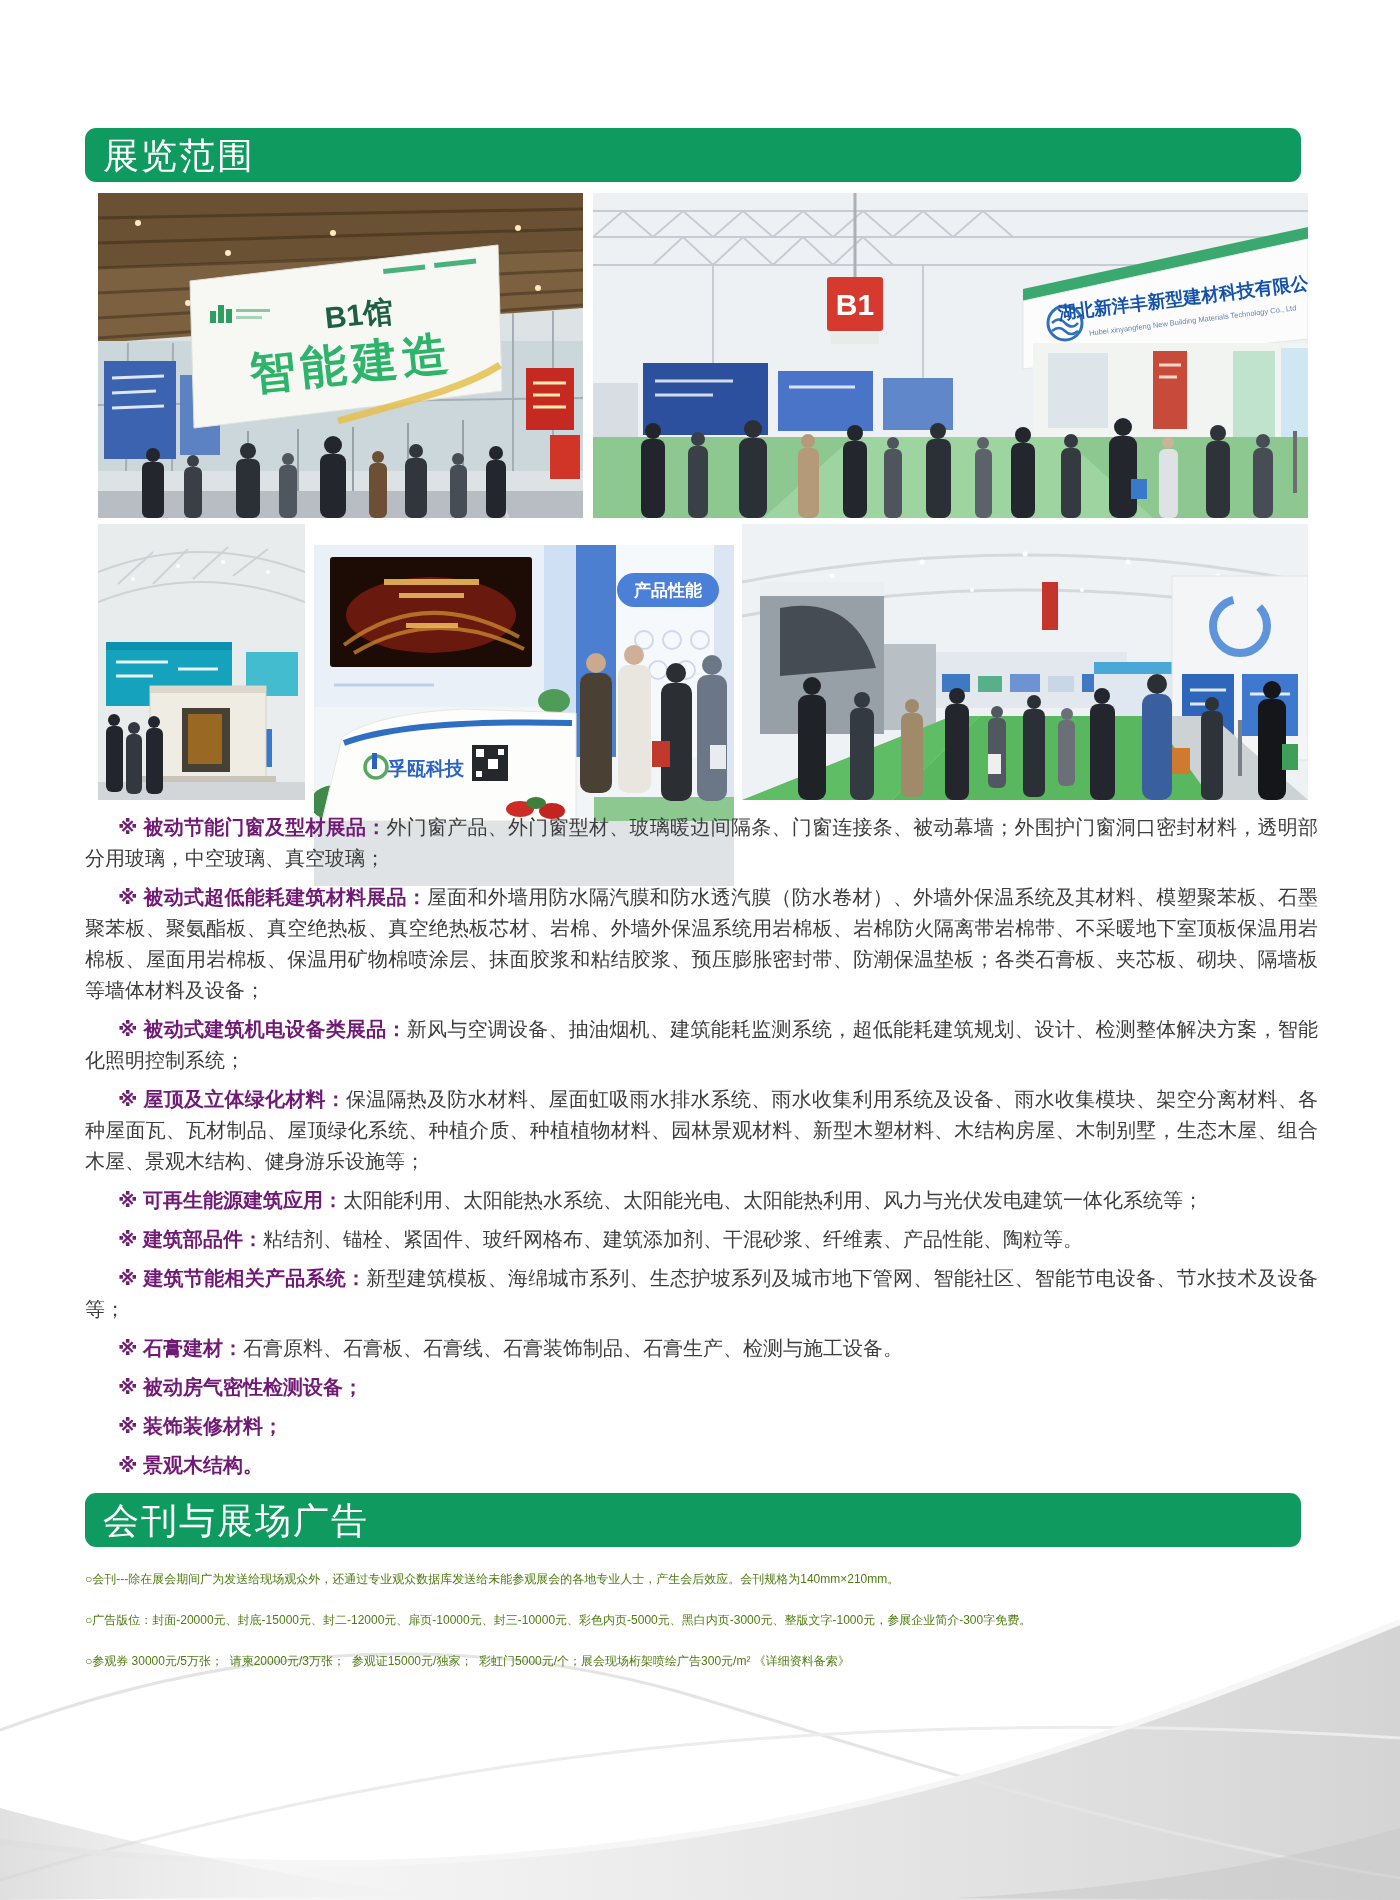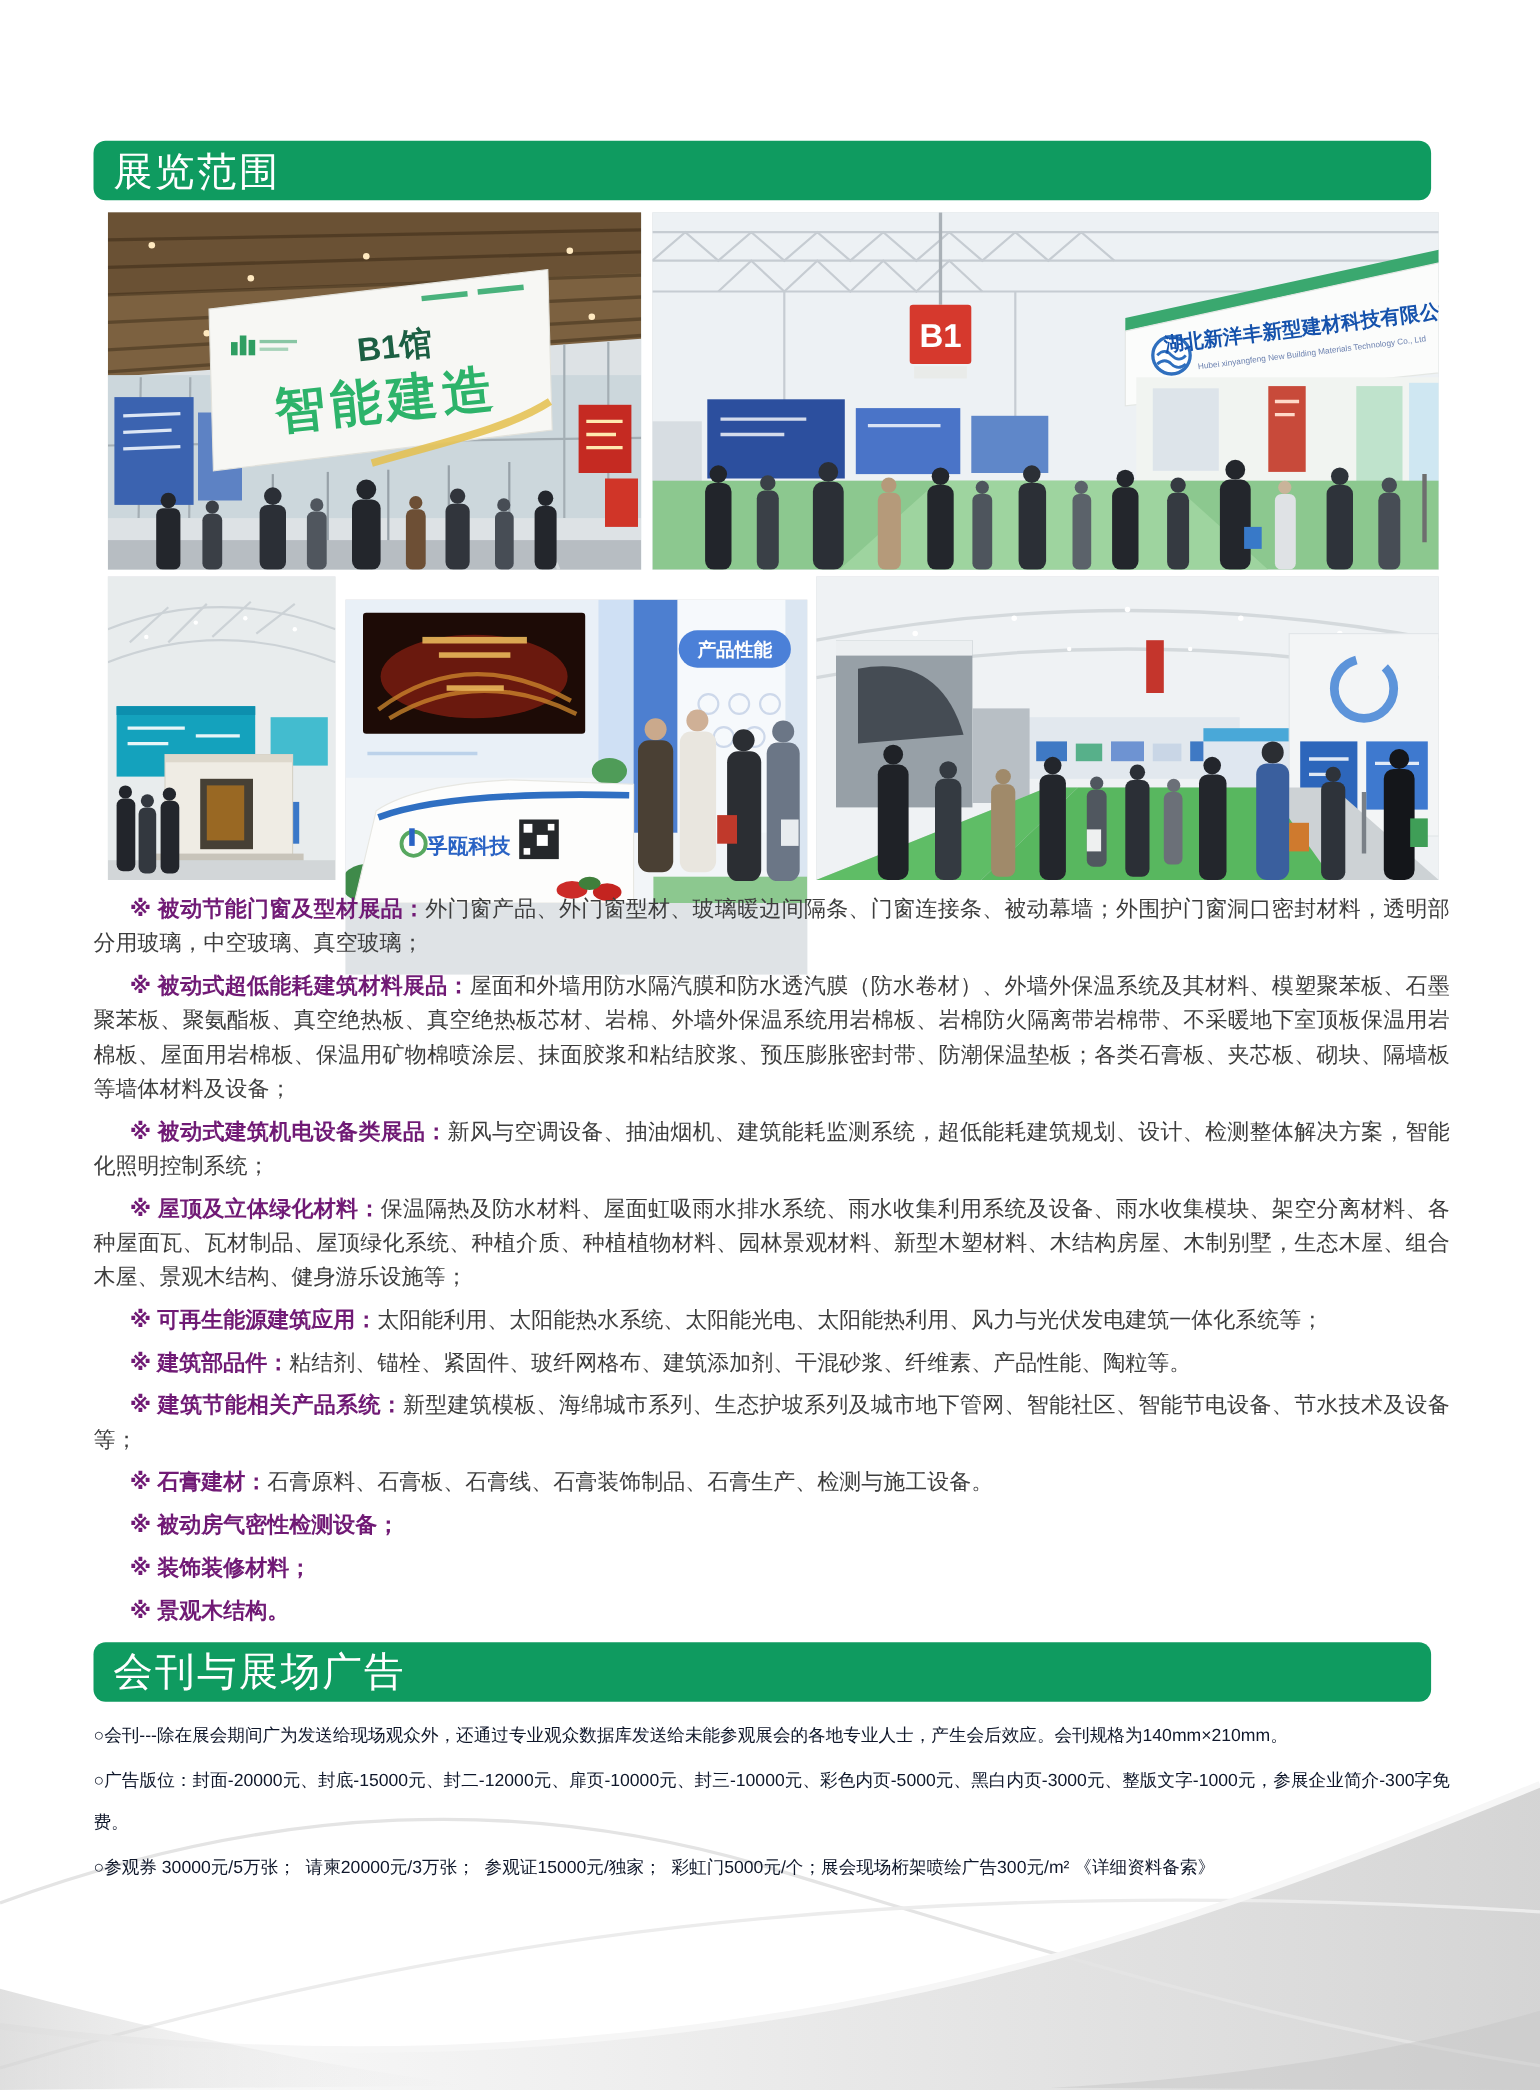--- a/index.html
+++ b/index.html
@@ -6,37 +6,37 @@
   body{
     width:1400px;height:1900px;position:relative;background:#ffffff;
     font-family:"Liberation Sans","DejaVu Sans",sans-serif;overflow:hidden;
   }
   .sec-bar{
     position:absolute;left:85px;width:1216px;height:54px;background:#0f9b60;
     color:#ffffff;font-size:36px;line-height:55px;padding-left:18px;
     box-sizing:border-box;letter-spacing:2px;z-index:3;border-radius:11px;
   }
   #bar-scope{top:128px;}
-  #bar-ads{top:1493px;font-family:Liberation Serif, serif;}
+  #bar-ads{top:1493px;}
   .photo{position:absolute;overflow:hidden;background:#dfe3e6;}
   .photo svg{display:block;}
   #photo-a{left:98px;top:193px;width:485px;height:325px;}
   #photo-b{left:593px;top:193px;width:715px;height:325px;}
   #photo-c{left:98px;top:524px;width:207px;height:276px;}
   #photo-d{left:314px;top:545px;width:420px;height:341px;}
   #photo-e{left:742px;top:524px;width:566px;height:276px;}
   .scope-text{
     position:absolute;left:85px;top:812px;width:1233px;z-index:2;
     font-size:20px;line-height:31px;color:#3d3d3d;text-align:justify;
   }
   .scope-text p{margin:0 0 8px 0;text-indent:33px;}
   .scope-text .lbl{color:#701a75;font-weight:bold;}
   .ads-text{
     position:absolute;left:85px;top:1560px;width:1233px;z-index:2;
-    font-size:16px;line-height:38px;color:#0f172a;text-align:justify;
+    font-size:12px;line-height:38px;color:#4d7c0f;text-align:justify;
   }
   .ads-text p{margin:0 0 3px 0;white-space:pre-wrap;}
   #decor{position:absolute;left:0;top:1580px;width:1400px;height:320px;z-index:0;}
 </style>
 </head>
 <body>
 
 <div class="sec-bar" id="bar-scope">展览范围</div>
 
 <div class="photo" id="photo-a">

